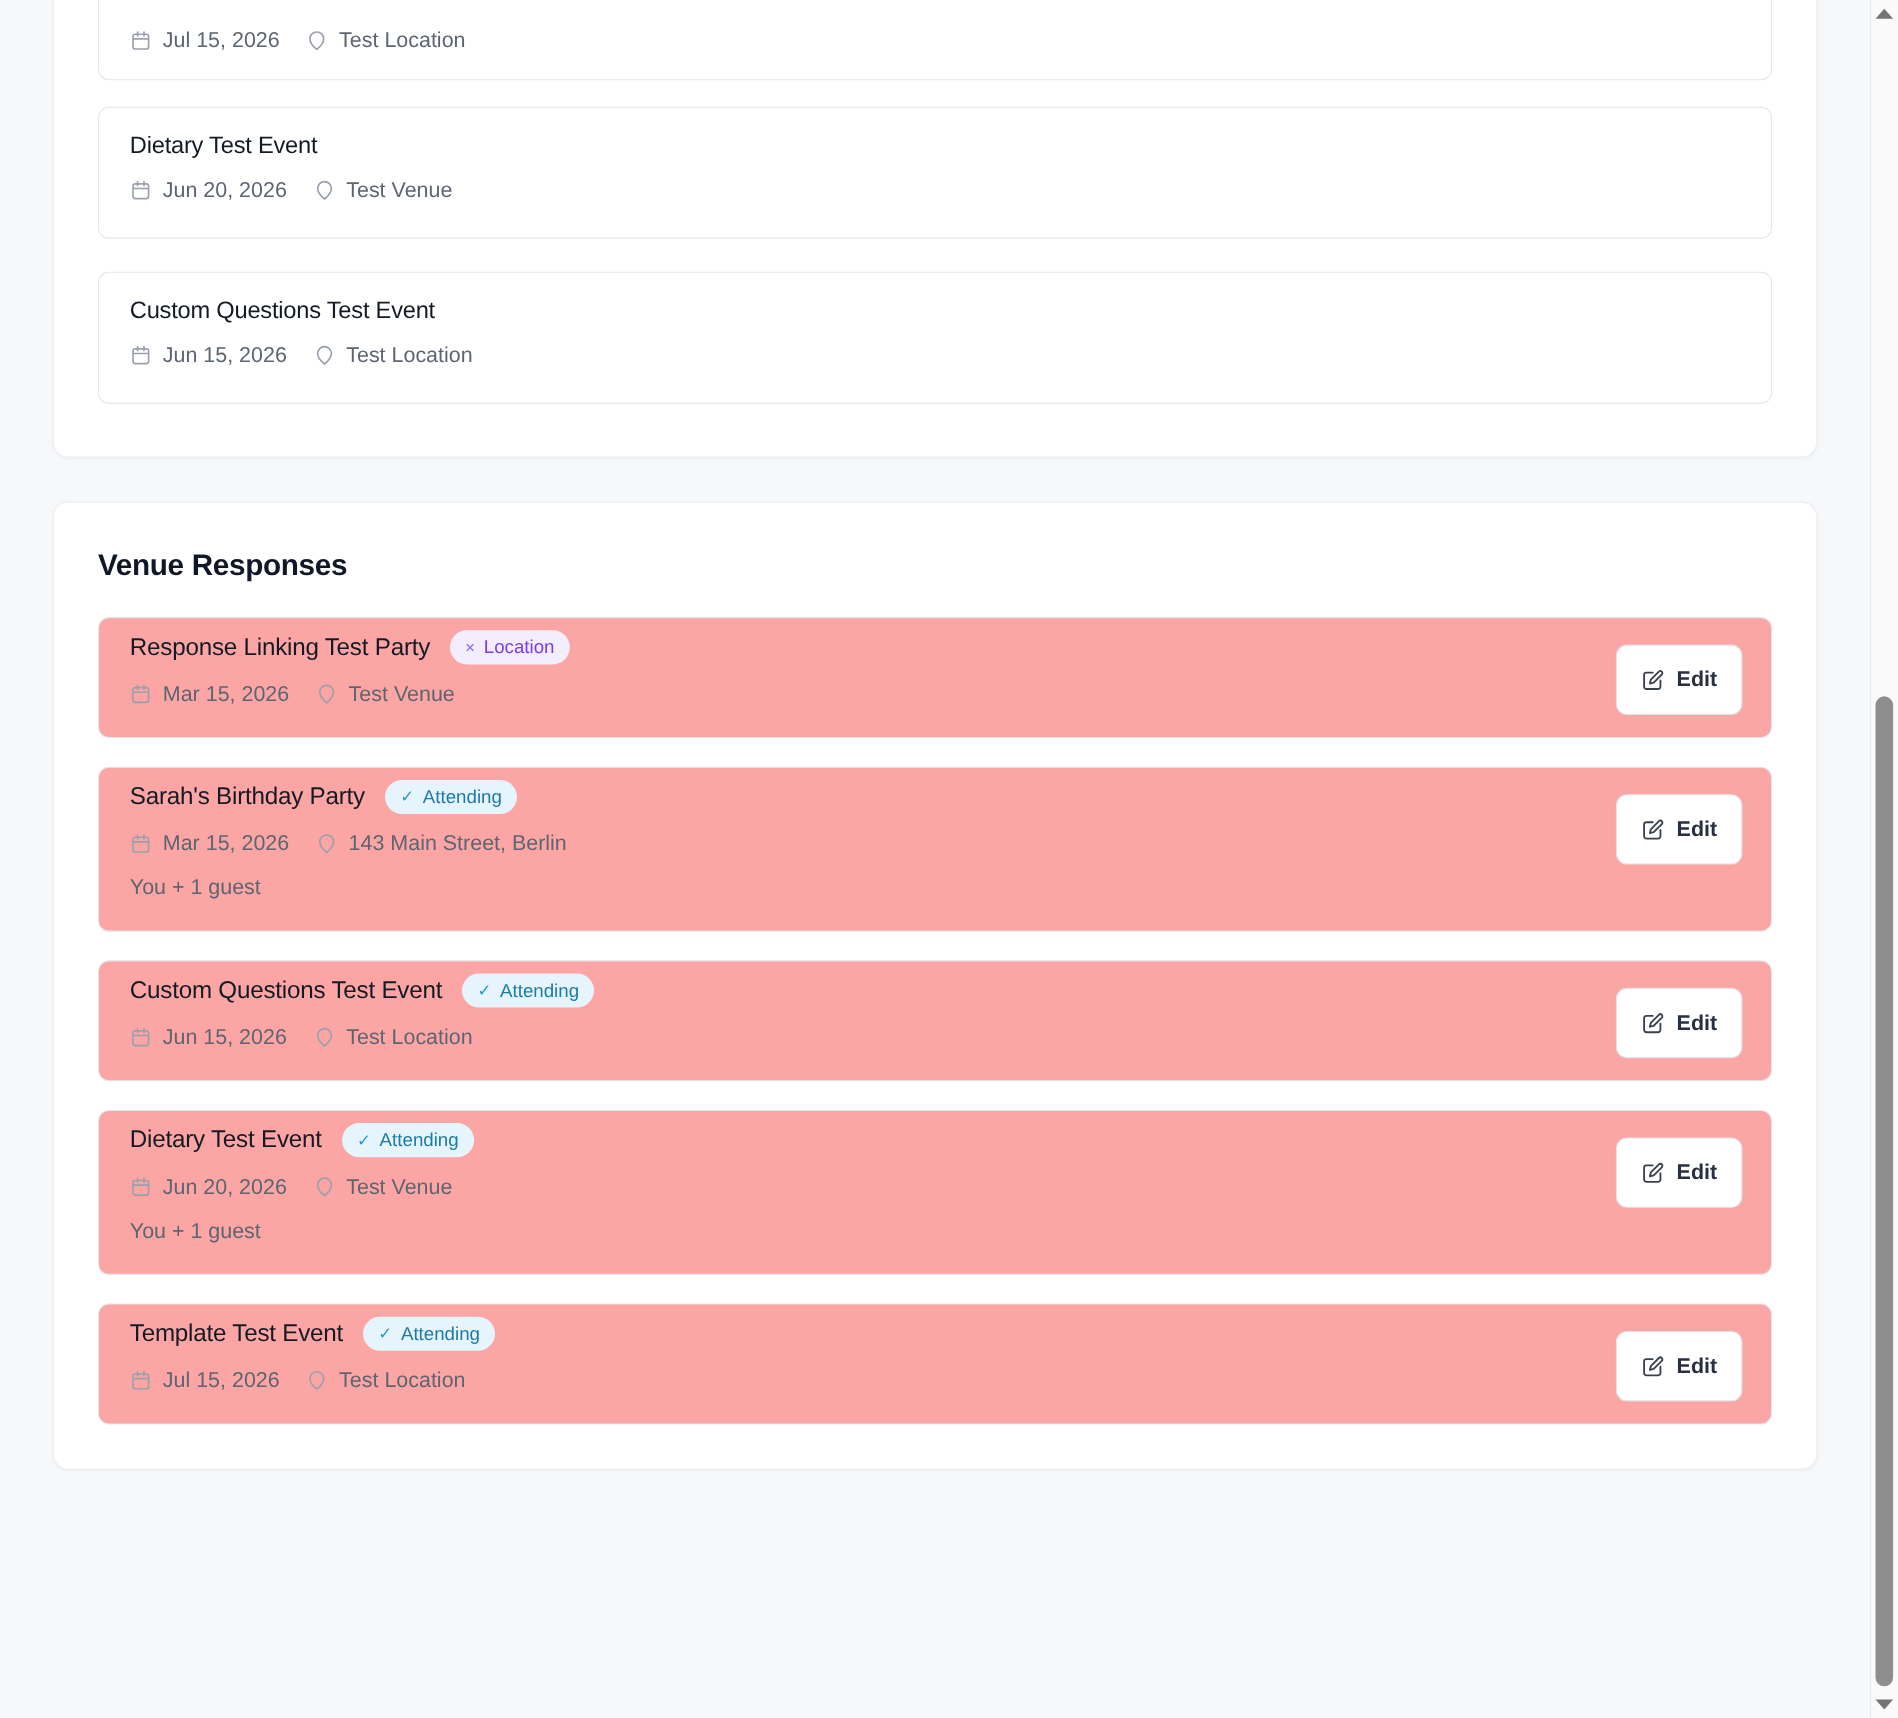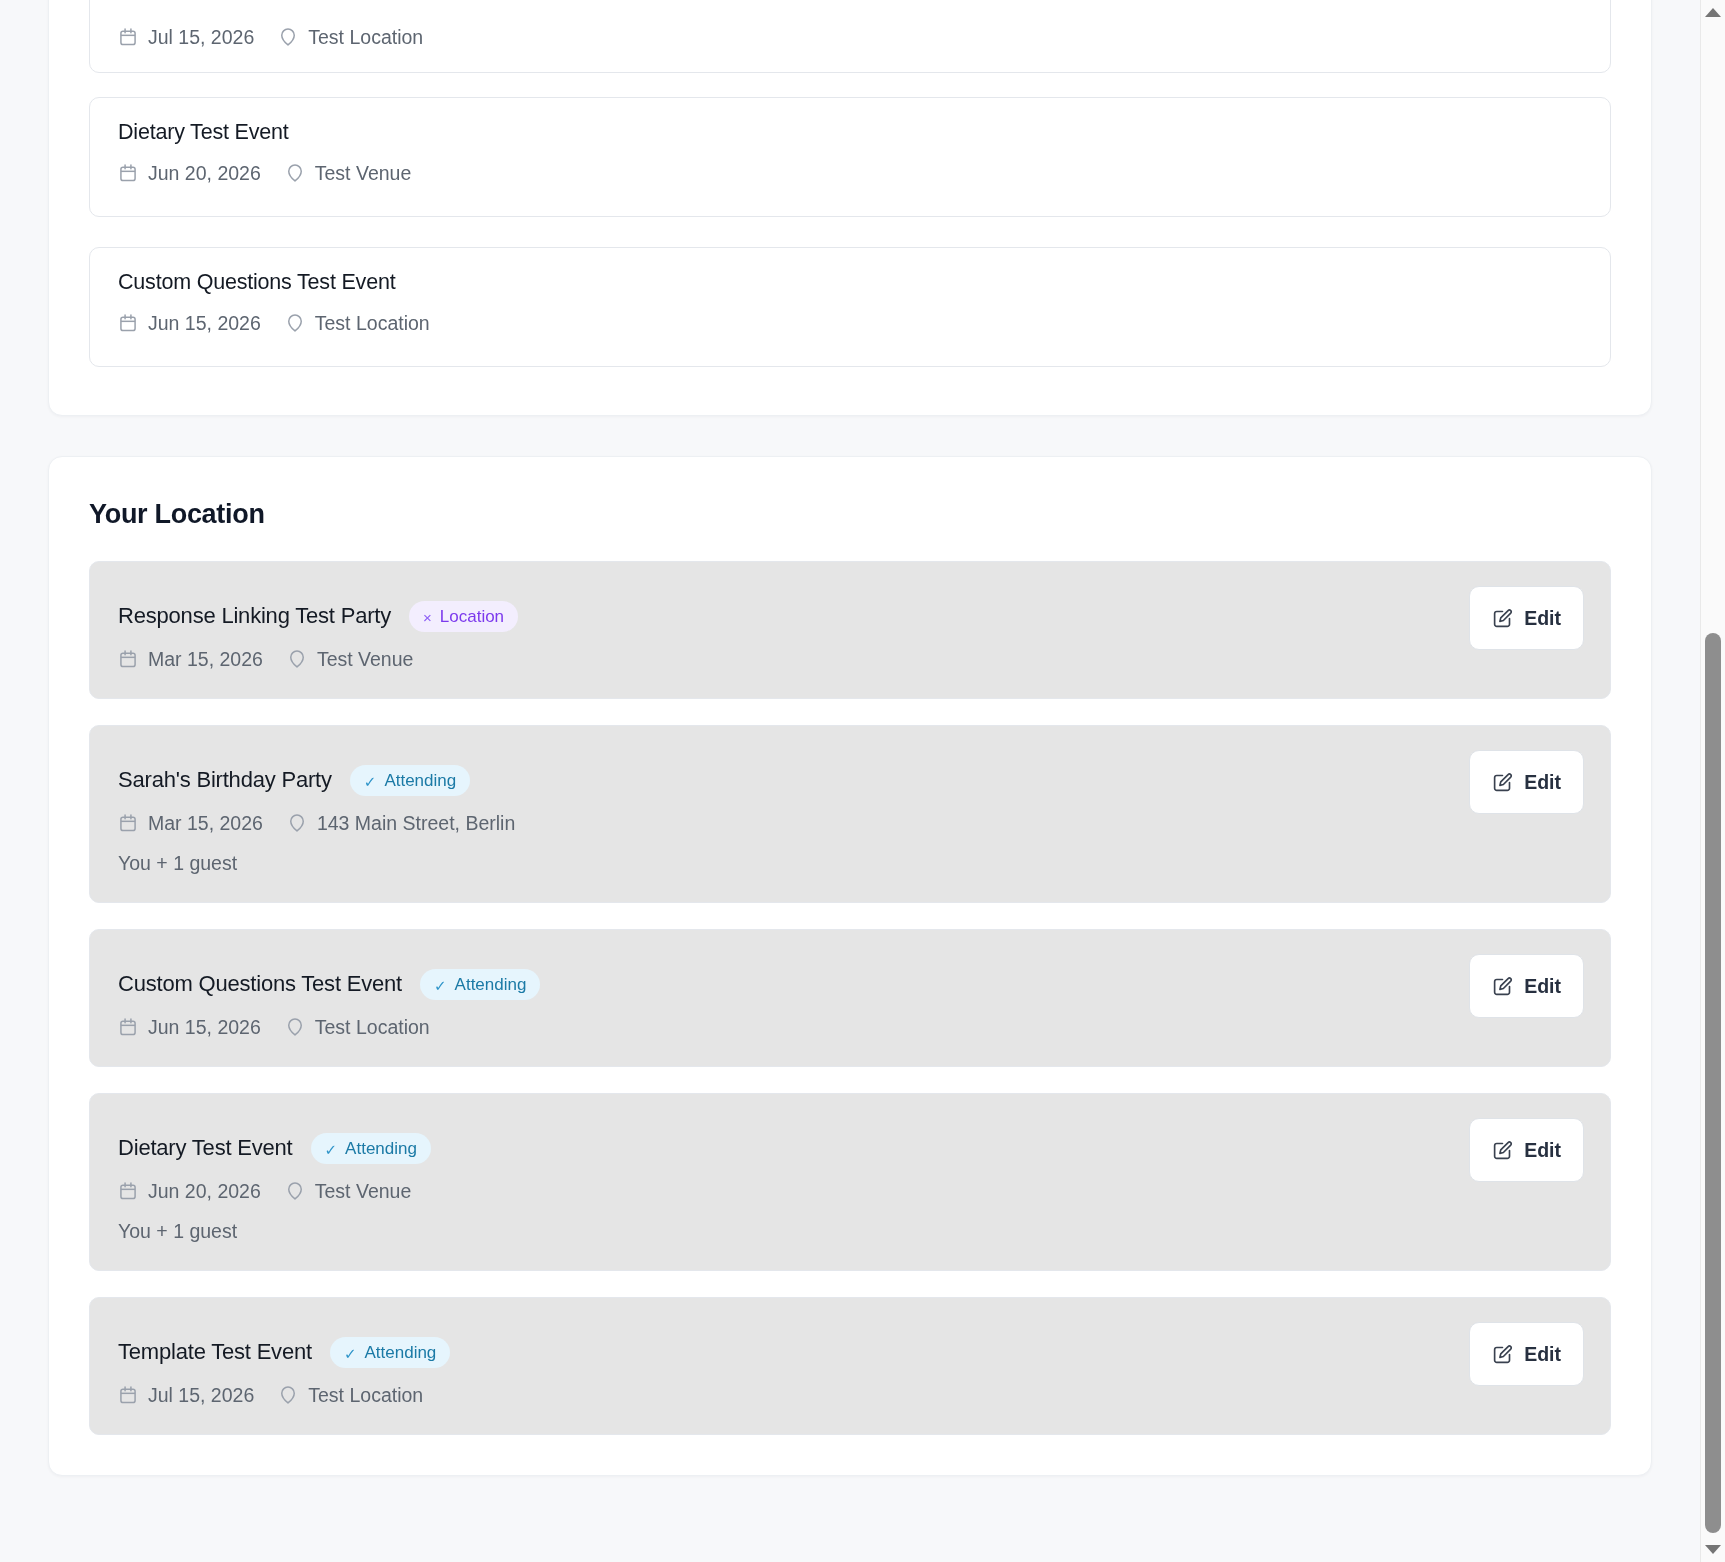--- a/index.html
+++ b/index.html
@@ -55,24 +55,24 @@
     cursor:pointer;
   }
   .view-more .arrow { font-size:20px; color:#3d7a6b; }
 
   .section-heading {
     font-size:27px; font-weight:700; color:#101828; letter-spacing:-0.3px;
     line-height:34px;
   }
 
   .response-card {
-    background:#e5e5e5;
+    background:#fca5a5;
     border:1px solid #e4e7ec;
     border-radius:10px;
-    padding:38px 28px 26px 28px;
+    padding:10px 28px 26px 28px;
     position:relative;
   }
   .response-card + .response-card { margin-top:26px; }
   .first-response { margin-top:30px; }
   .response-card .card-title { font-size:22px; line-height:32px; }
 
   .badge {
     display:inline-flex; align-items:center; gap:8px;
     height:31px; padding:0 14px; border-radius:999px;
     font-size:17px; font-weight:500; line-height:31px; white-space:nowrap;
@@ -192,21 +192,21 @@
               <use href="#icon-pin"></use>
             </svg>
           <span>Test Location</span>
         </span>
       </div>
     </div>
 
   </section>
 
   <section class="panel panel-responses">
-    <h2 class="section-heading">Your Location</h2>
+    <h2 class="section-heading">Venue Responses</h2>
 
     <div class="response-card first-response">
       <div class="title-row">
         <span class="card-title">Response Linking Test Party</span>
         <span class="badge declined">
           <span class="glyph">×</span>
           <span>Location</span>
         </span>
       </div>
       <div class="meta-row">

